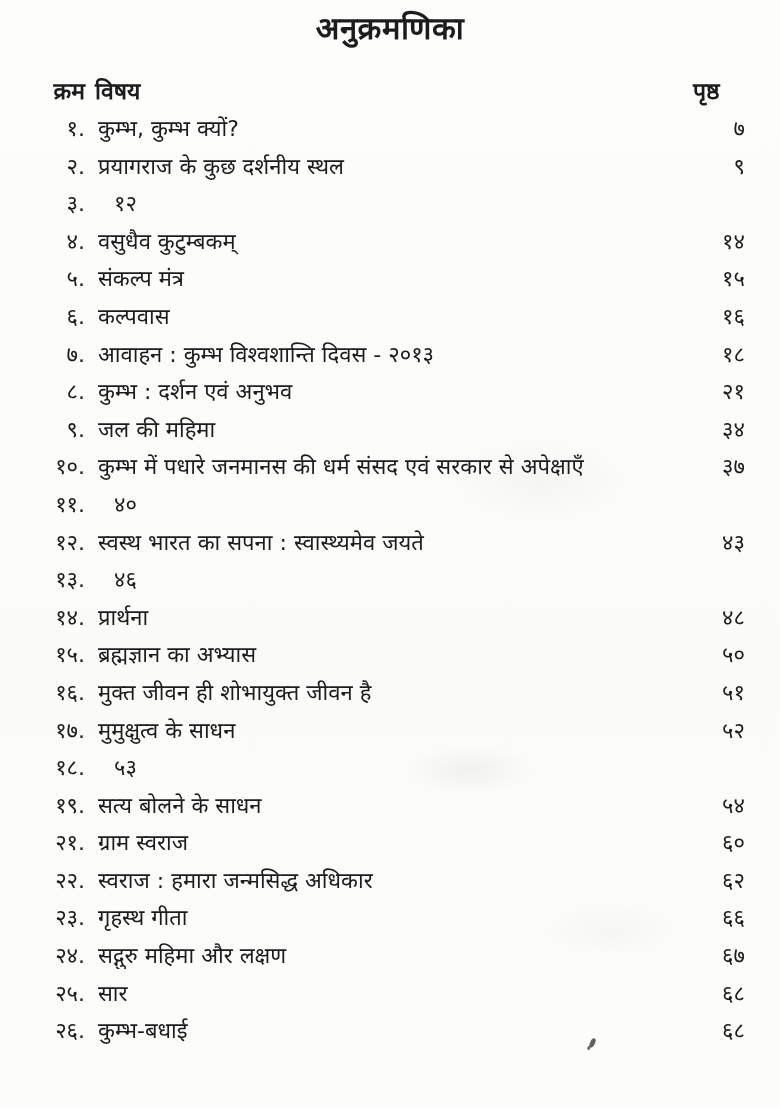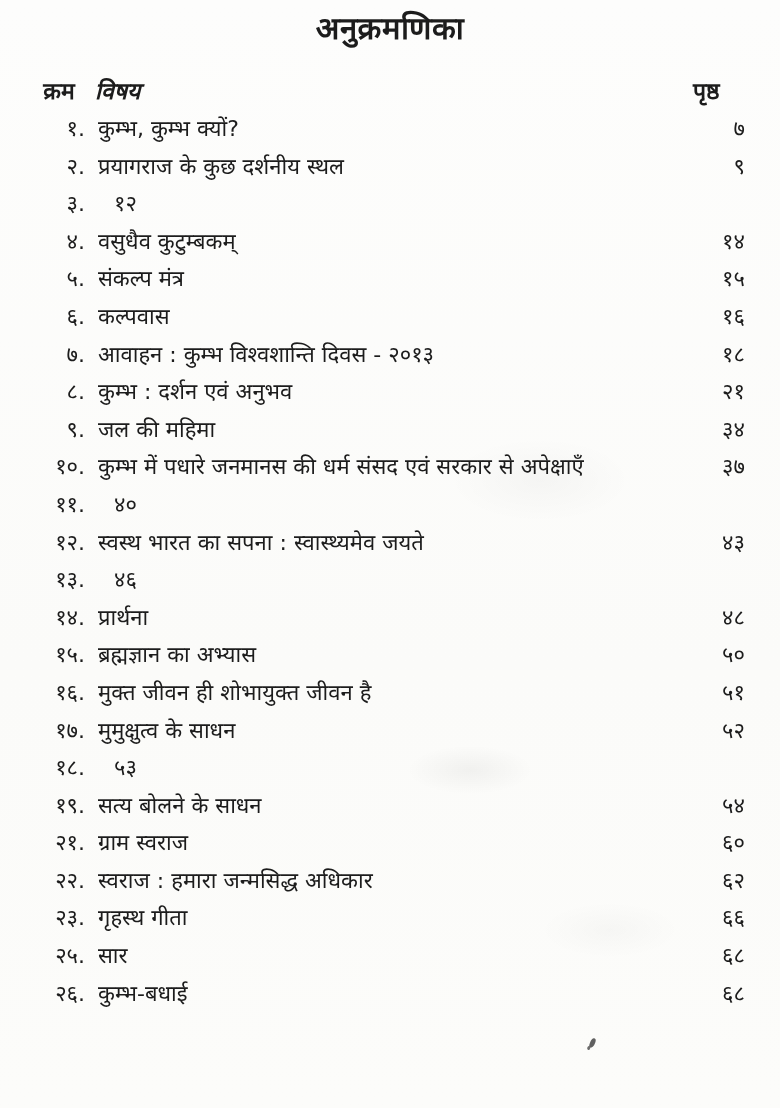--- a/index.html
+++ b/index.html
@@ -31,26 +31,25 @@
   }
   .header-row {
     display: flex;
     align-items: baseline;
     margin: 26px 35px 0 33px;
     font-size: 23px;
     font-weight: bold;
   }
   .col-serial-h {
     width: 52px;
-    text-align: center;
+    text-align: right;
   }
   .col-subject-h {
     flex: 1;
     padding-left: 10px;
-    font-style: italic;
   }
   .col-page-h {
     min-width: 52px;
   }
   .toc-list {
     margin: 6px 35px 0 33px;
   }
   .toc-row {
     display: flex;
     align-items: baseline;
@@ -231,20 +230,25 @@
     <span class="toc-subject">स्वराज : हमारा जन्मसिद्ध अधिकार</span>
     <span class="toc-pageno">६२</span>
   </div>
 
   <div class="toc-row">
     <span class="toc-serial">२३.</span>
     <span class="toc-subject">गृहस्थ गीता</span>
     <span class="toc-pageno">६६</span>
   </div>
 
+  <div class="toc-row">
+    <span class="toc-serial">२४.</span>
+    <span class="toc-subject">सद्गुरु महिमा और लक्षण</span>
+    <span class="toc-pageno">६७</span>
+  </div>
 
   <div class="toc-row">
     <span class="toc-serial">२५.</span>
     <span class="toc-subject">सार</span>
     <span class="toc-pageno">६८</span>
   </div>
 
   <div class="toc-row">
     <span class="toc-serial">२६.</span>
     <span class="toc-subject">कुम्भ-बधाई</span>

